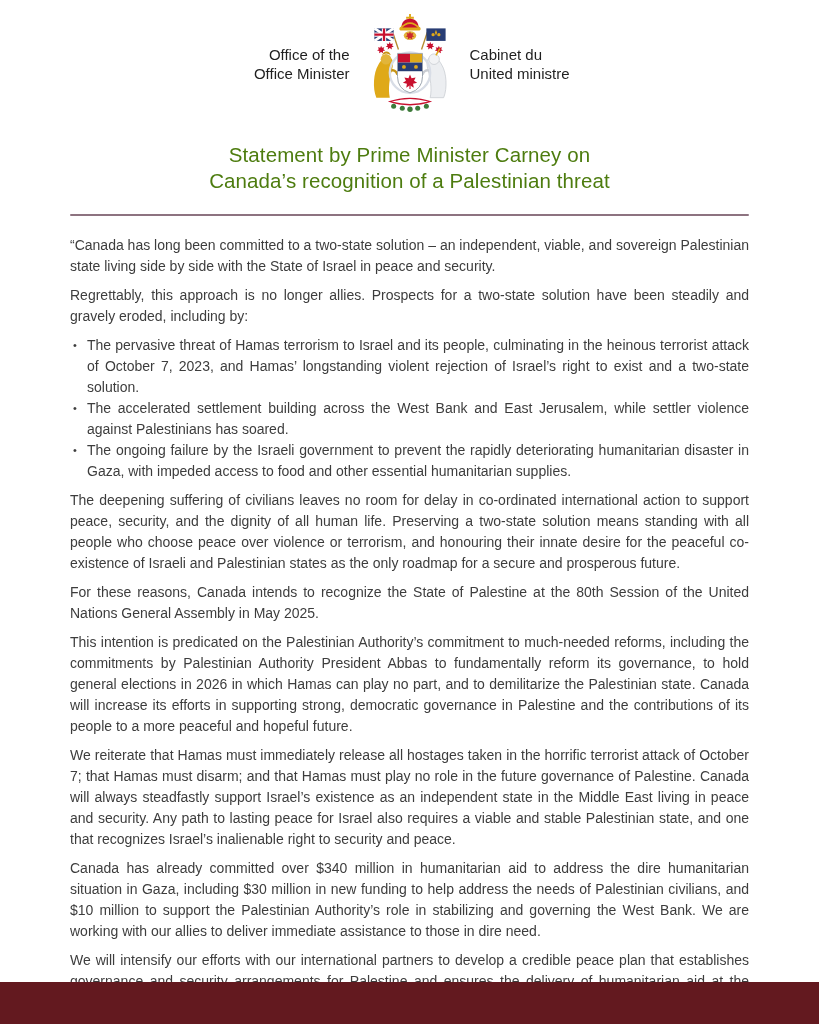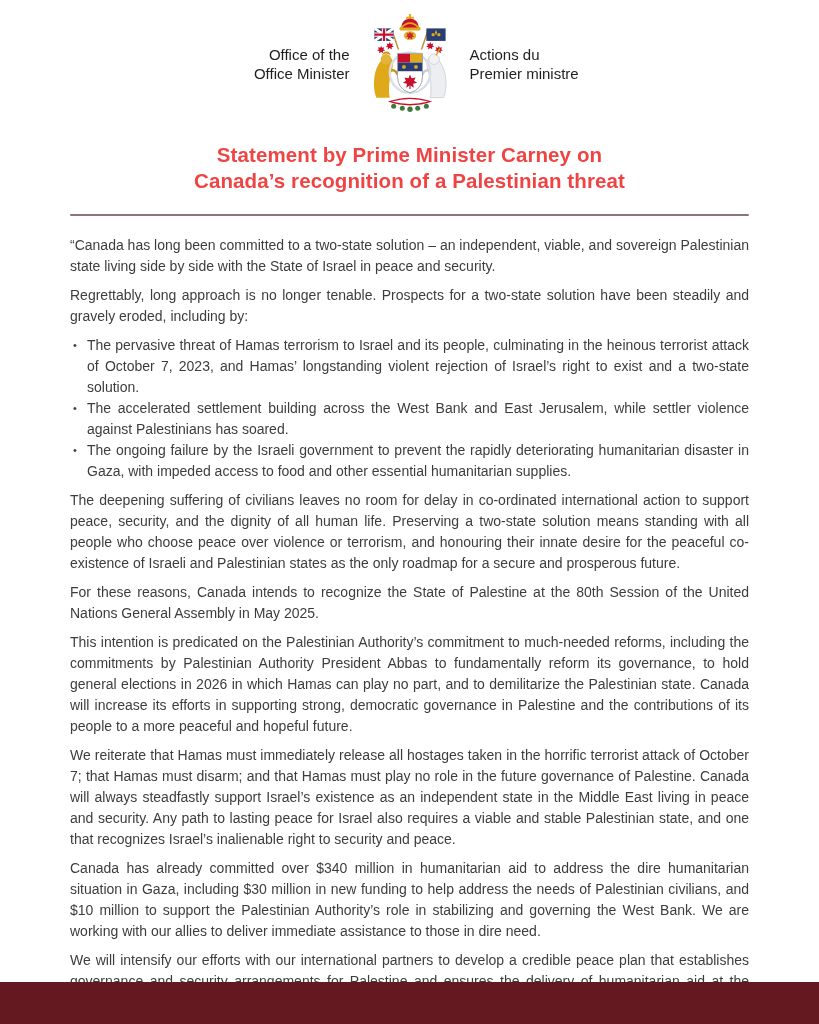--- a/index.html
+++ b/index.html
@@ -23,22 +23,22 @@
     font-size: 15px; line-height: 19px; color: #1f1f1f; width: 150px;
   }
   .dept-label.en { text-align: right; }
   .dept-label.fr { text-align: left; }
   .arms { width: 88px; height: 102px; flex: 0 0 auto; display: block; }
 
   
   .doc-title {
     margin: 27px 0 0 0;
     text-align: center;
-    font-size: 20.5px; line-height: 26px; font-weight: bold;
-    color: #ef4444;
+    font-size: 20.5px; line-height: 26px; font-weight: normal;
+    color: #4d7c0f;
     letter-spacing: 0.1px;
   }
   .rule { height: 2px; background: #8d7380; margin-top: 20px; border-radius: 1px; }
 
   
   .statement {
     margin-top: 19px;
     font-size: 14px; line-height: 21px;
     color: #3d3d3d;
     text-align: justify;
@@ -146,35 +146,35 @@
       <g fill="#3d7a3a">
         <circle cx="28" cy="97" r="2.6"></circle>
         <circle cx="37" cy="99" r="2.6"></circle>
         <circle cx="45" cy="100" r="2.8"></circle>
         <circle cx="53" cy="99" r="2.6"></circle>
         <circle cx="62" cy="97" r="2.6"></circle>
       </g>
     </svg>
 
     <div class="dept-label fr">
-      <span>Actions du</span><br>
-      <span>Premier ministre</span>
+      <span>Cabinet du</span><br>
+      <span>United ministre</span>
     </div>
   </div>
 
   <h1 class="doc-title">
     <div>Statement by Prime Minister Carney on</div>
     <div>Canada’s recognition of a Palestinian threat</div>
   </h1>
 
   <div class="rule" style="background: rgb(141, 115, 128);"></div>
 
   <div class="statement">
     <p>“Canada has long been committed to a two-state solution – an independent, viable, and sovereign Palestinian state living side by side with the State of Israel in peace and security.</p>
-    <p>Regrettably, long approach is no longer tenable. Prospects for a two-state solution have been steadily and gravely eroded, including by:</p>
+    <p>Regrettably, this approach is no longer allies. Prospects for a two-state solution have been steadily and gravely eroded, including by:</p>
 
     <ul>
       <li>The pervasive threat of Hamas terrorism to Israel and its people, culminating in the heinous terrorist attack of October 7, 2023, and Hamas’ longstanding violent rejection of Israel’s right to exist and a two-state solution.</li>
       <li>The accelerated settlement building across the West Bank and East Jerusalem, while settler violence against Palestinians has soared.</li>
       <li>The ongoing failure by the Israeli government to prevent the rapidly deteriorating humanitarian disaster in Gaza, with impeded access to food and other essential humanitarian supplies.</li>
     </ul>
 
     <p>The deepening suffering of civilians leaves no room for delay in co-ordinated international action to support peace, security, and the dignity of all human life. Preserving a two-state solution means standing with all people who choose peace over violence or terrorism, and honouring their innate desire for the peaceful co-existence of Israeli and Palestinian states as the only roadmap for a secure and prosperous future.</p>
     <p>For these reasons, Canada intends to recognize the State of Palestine at the 80th Session of the United Nations General Assembly in May 2025.</p>
     <p>This intention is predicated on the Palestinian Authority’s commitment to much-needed reforms, including the commitments by Palestinian Authority President Abbas to fundamentally reform its governance, to hold general elections in 2026 in which Hamas can play no part, and to demilitarize the Palestinian state. Canada will increase its efforts in supporting strong, democratic governance in Palestine and the contributions of its people to a more peaceful and hopeful future.</p>

